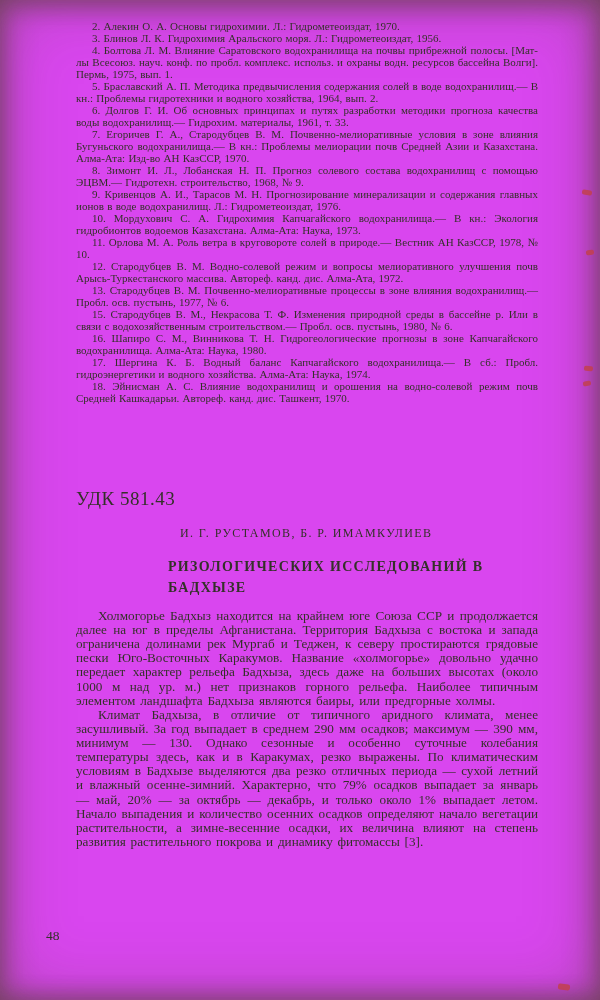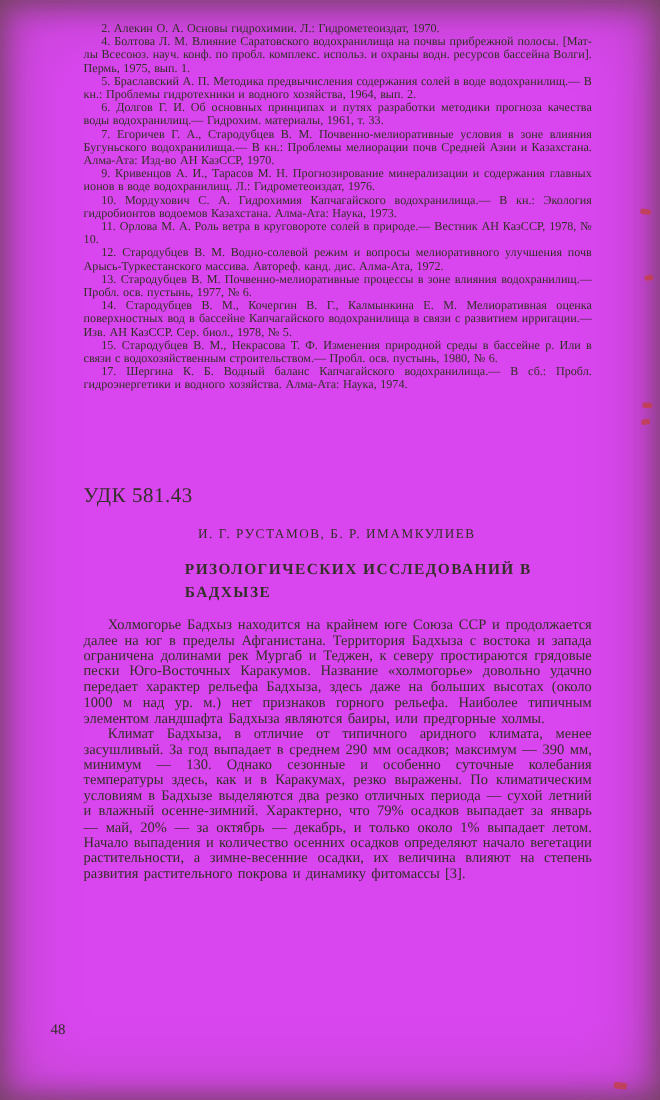--- a/index.html
+++ b/index.html
@@ -81,32 +81,35 @@
   .mark5 { width: 12px; height: 6px; right: 30px; top: 984px; transform: rotate(6deg); }
 </style>
 </head>
 <body>
 
 <div class="page">
   <div class="content">
 
     <div class="refs">
       <p>2. Алекин О. А. Основы гидрохимии. Л.: Гидрометеоиздат, 1970.</p>
+      <p>3. Блинов Л. К. Гидрохимия Аральского моря. Л.: Гидрометеоиздат, 1956.</p>
       <p>4. Болтова Л. М. Влияние Саратовского водохранилища на почвы прибрежной полосы. [Мат-лы Всесоюз. науч. конф. по пробл. комплекс. использ. и охраны водн. ресурсов бассейна Волги]. Пермь, 1975, вып. 1.</p>
       <p>5. Браславский А. П. Методика предвычисления содержания солей в воде водохранилищ.— В кн.: Проблемы гидротехники и водного хозяйства, 1964, вып. 2.</p>
       <p>6. Долгов Г. И. Об основных принципах и путях разработки методики прогноза качества воды водохранилищ.— Гидрохим. материалы, 1961, т. 33.</p>
       <p>7. Егоричев Г. А., Стародубцев В. М. Почвенно-мелиоративные условия в зоне влияния Бугуньского водохранилища.— В кн.: Проблемы мелиорации почв Средней Азии и Казахстана. Алма-Ата: Изд-во АН КазССР, 1970.</p>
+      <p>8. Зимонт И. Л., Лобанская Н. П. Прогноз солевого состава водохранилищ с помощью ЭЦВМ.— Гидротехн. строительство, 1968, № 9.</p>
       <p>9. Кривенцов А. И., Тарасов М. Н. Прогнозирование минерализации и содержания главных ионов в воде водохранилищ. Л.: Гидрометеоиздат, 1976.</p>
       <p>10. Мордухович С. А. Гидрохимия Капчагайского водохранилища.— В кн.: Экология гидробионтов водоемов Казахстана. Алма-Ата: Наука, 1973.</p>
       <p>11. Орлова М. А. Роль ветра в круговороте солей в природе.— Вестник АН КазССР, 1978, № 10.</p>
       <p>12. Стародубцев В. М. Водно-солевой режим и вопросы мелиоративного улучшения почв Арысь-Туркестанского массива. Автореф. канд. дис. Алма-Ата, 1972.</p>
       <p>13. Стародубцев В. М. Почвенно-мелиоративные процессы в зоне влияния водохранилищ.— Пробл. осв. пустынь, 1977, № 6.</p>
-      <p>14. Стародубцев В. М., Кочергин В. Г., Калмынкина Е. М. Мелиоративная оценка поверхностных вод в бассейне Капчагайского водохранилища в связи с развитием ирригации.— Изв. АН КазССР. Сер. биол., 1978, № 5.</p>
       <p>15. Стародубцев В. М., Некрасова Т. Ф. Изменения природной среды в бассейне р. Или в связи с водохозяйственным строительством.— Пробл. осв. пустынь, 1980, № 6.</p>
+      <p>16. Шапиро С. М., Винникова Т. Н. Гидрогеологические прогнозы в зоне Капчагайского водохранилища. Алма-Ата: Наука, 1980.</p>
       <p>17. Шергина К. Б. Водный баланс Капчагайского водохранилища.— В сб.: Пробл. гидроэнергетики и водного хозяйства. Алма-Ата: Наука, 1974.</p>
+      <p>18. Эйнисман А. С. Влияние водохранилищ и орошения на водно-солевой режим почв Средней Кашкадарьи. Автореф. канд. дис. Ташкент, 1970.</p>
     </div>
 
     <div class="udc">УДК 581.43</div>
 
     <div class="authors">И. Г. РУСТАМОВ, Б. Р. ИМАМКУЛИЕВ</div>
 
     <div class="title">
       <div>РИЗОЛОГИЧЕСКИХ ИССЛЕДОВАНИЙ В БАДХЫЗЕ</div>
     </div>
 

